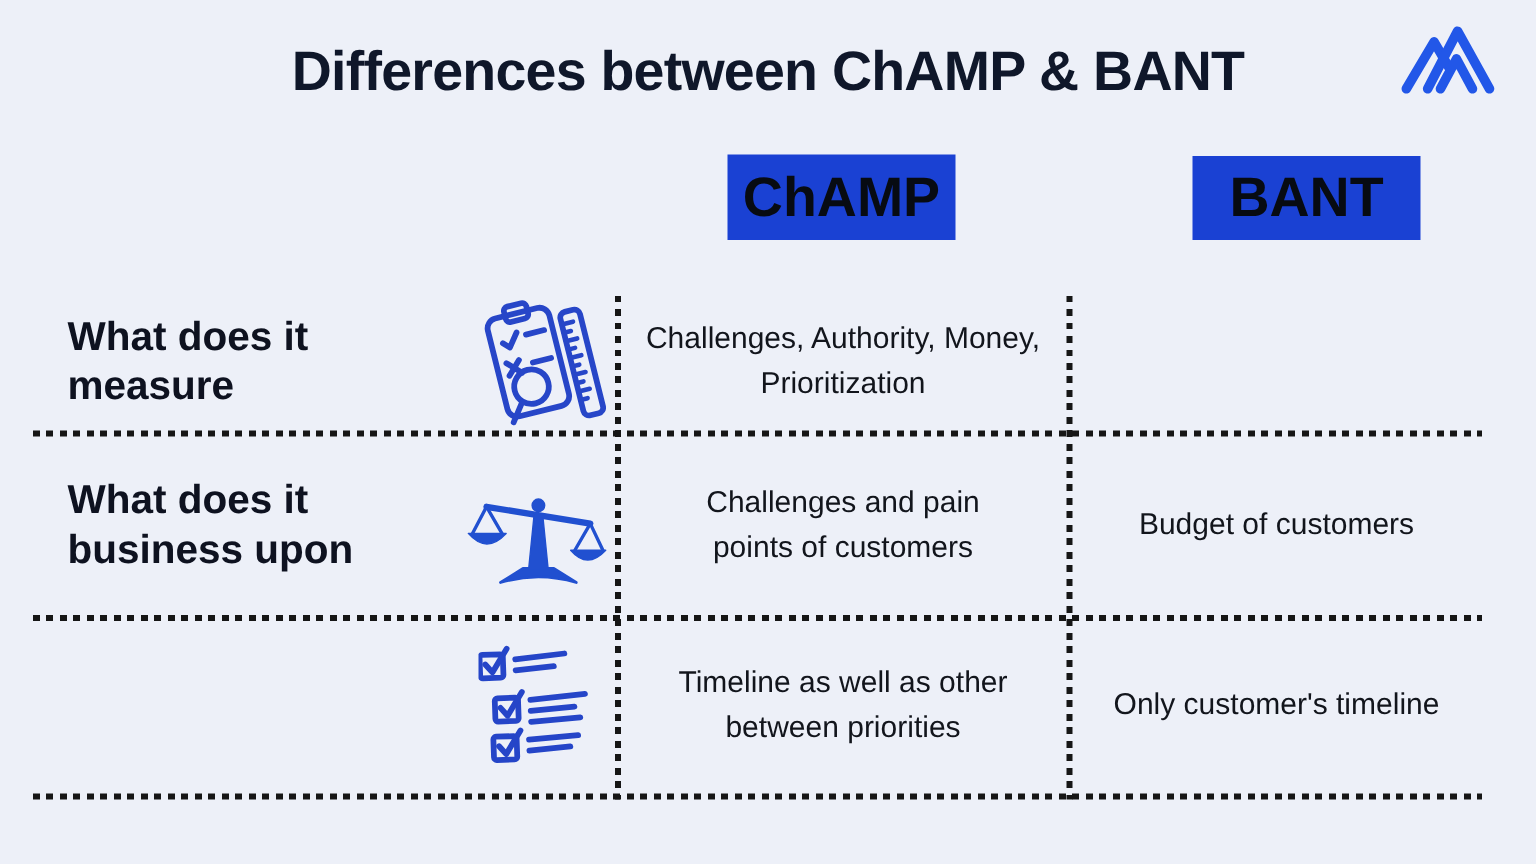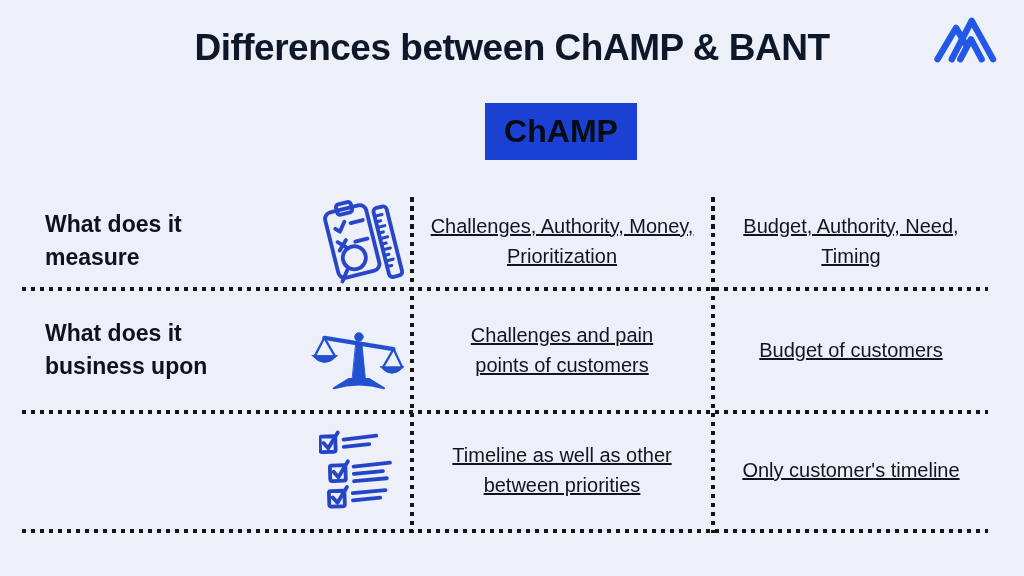--- a/index.html
+++ b/index.html
@@ -27,21 +27,21 @@
   .logo {
     position: absolute;
     top: 8px; right: 22px;
     width: 72px; height: 64px;
   }
 
   .col-header {
     position: absolute;
     background: #1a41d3;
     color: #070b12;
-    font-size: 32px;
+    font-size: 37px;
     font-weight: bold;
     display: flex;
     align-items: center;
     justify-content: center;
   }
   .col-header.champ { left: 485px; top: 103px; width: 152px; height: 57px; }
   .col-header.bant  { left: 795px; top: 104px; width: 152px; height: 56px; }
 
   .h-dot {
     position: absolute;
@@ -53,21 +53,21 @@
     width: 4px; top: 197px; height: 336px;
     background: repeating-linear-gradient(to bottom, #161616 0 4.5px, transparent 4.5px 9px);
   }
 
   .row-label {
     position: absolute;
     left: 45px; width: 272px;
     display: flex;
     flex-direction: column;
     justify-content: center;
-    font-size: 23px;
+    font-size: 27px;
     font-weight: 600;
     line-height: 33px;
     color: #0e1220;
   }
 
   .icon-box {
     position: absolute;
     display: flex;
     align-items: center;
     justify-content: center;
@@ -76,21 +76,20 @@
   .cell {
     position: absolute;
     display: flex;
     align-items: center;
     justify-content: center;
     text-align: center;
     font-size: 20px;
     line-height: 30px;
     font-weight: 500;
     color: #12151c;
-    text-decoration: underline;
   }
   .cell.champ { left: 430px; width: 264px; }
   .cell.bant  { left: 720px; width: 262px; }
 
   .r1 { top: 197px; height: 87px; }
   .r2 { top: 303px; height: 94px; }
   .r3 { top: 423px; height: 94px; }
 </style>
 </head>
 <body>
@@ -99,20 +98,21 @@
 
   <h1 class="title">Differences between ChAMP &amp; BANT</h1>
 
   <svg class="logo" viewBox="0 0 100 90" fill="none" stroke="#2257e8" stroke-width="9" stroke-linecap="round" stroke-linejoin="round">
     <path d="M10 72 L36 28 L50 52"></path>
     <path d="M30 72 L58 18 L88 72"></path>
     <path d="M42 72 L57 44 L72 72"></path>
   </svg>
 
   <div class="col-header champ">ChAMP</div>
+  <div class="col-header bant">BANT</div>
 
   <div class="h-dot" style="top:287px"></div>
   <div class="h-dot" style="top:410px"></div>
   <div class="h-dot" style="top:529px"></div>
   <div class="v-dot" style="left:410px"></div>
   <div class="v-dot" style="left:711px"></div>
 
   <div class="row-label r1">
     <span>What does it</span>
     <span>measure</span>
@@ -141,21 +141,20 @@
         <line x1="80" y1="52" x2="85" y2="52"></line>
         <line x1="80" y1="58" x2="88" y2="58"></line>
         <line x1="80" y1="64" x2="85" y2="64"></line>
         <line x1="80" y1="70" x2="88" y2="70"></line>
         <line x1="80" y1="76" x2="85" y2="76"></line>
       </g>
     </svg>
   </div>
 
   <div class="cell champ r1">Challenges, Authority, Money, Prioritization</div>
-  <div class="cell bant r1">Budget, Authority, Need, Timing</div>
 
   <div class="row-label r2">
     <span>What does it</span>
     <span>business upon</span>
   </div>
 
   <div class="icon-box r2" style="left:310px; width:96px;">
     <svg width="94" height="86" viewBox="0 0 100 92" fill="#2150d0" stroke="#2150d0" stroke-linecap="round" stroke-linejoin="round">
       <line x1="14" y1="33" x2="88" y2="45" stroke-width="4.5"></line>
       <circle cx="51" cy="32" r="4.5" stroke-width="1"></circle>

